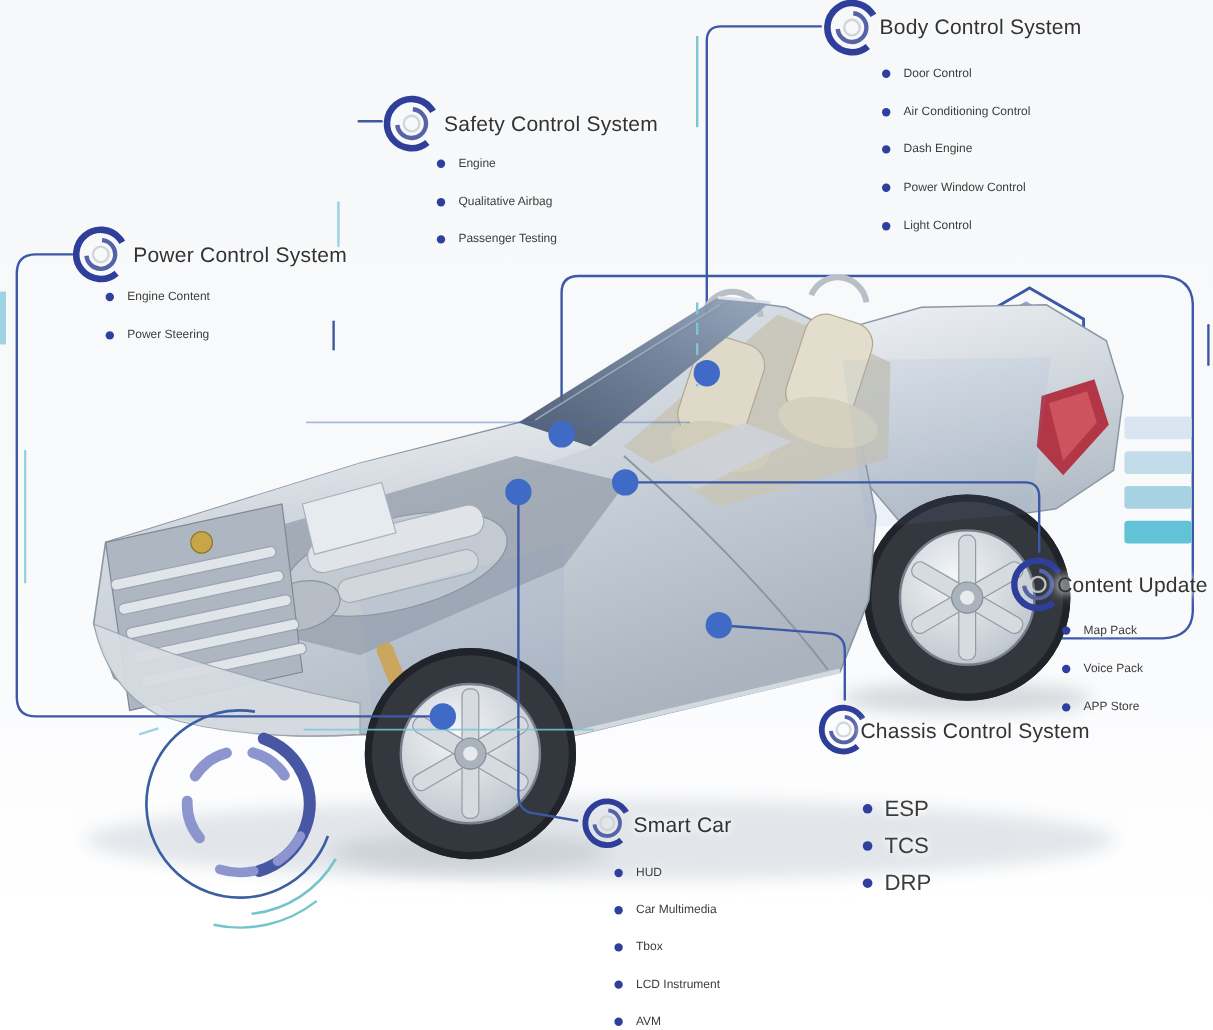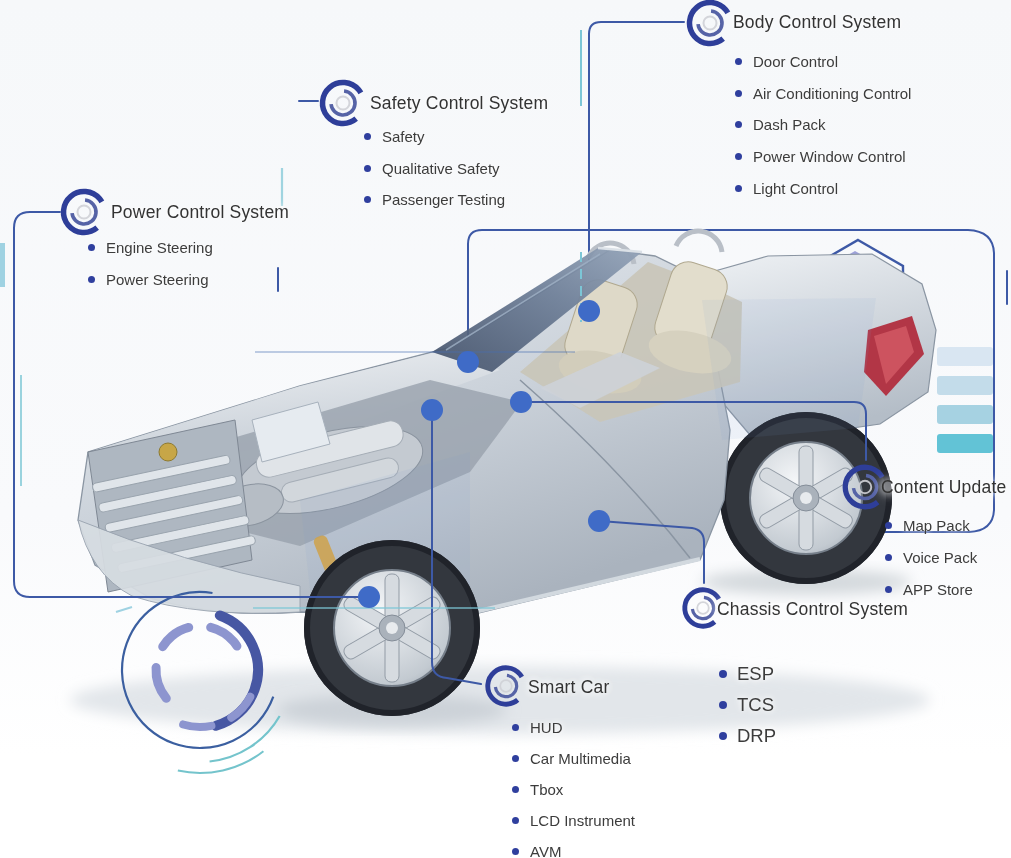--- a/index.html
+++ b/index.html
@@ -19,21 +19,21 @@
     font-size:17.5px;color:var(--title-text);letter-spacing:.2px;
     text-shadow:0 0 6px #fff,0 0 10px #fff,0 0 14px #fff;
   }
   .sys ul{position:absolute;list-style:none;margin:0;padding:0;}
   .sys li{display:flex;align-items:center;height:31.6px;white-space:nowrap;}
   .sys li .bullet{
     flex:0 0 auto;width:7px;height:7px;border-radius:50%;
     background:var(--bullet);margin-right:11px;
   }
   .sys li .txt{
-    font-size:15px;color:var(--item-text);
+    font-size:10px;color:var(--item-text);
     text-shadow:0 0 5px #fff,0 0 9px #fff;
   }
 
   #sys-body   {left:683px;top:-4px;}
   #sys-body   .title{left:50px;top:16px;}
   #sys-body   ul{left:52px;top:50px;}
 
   #sys-safety {left:316px;top:76px;}
   #sys-safety .title{left:54px;top:17px;}
   #sys-safety ul{left:48px;top:45px;}
@@ -274,21 +274,21 @@
     <li>
           <span class="bullet"></span>
           <span class="txt">Door Control</span>
         </li>
     <li>
           <span class="bullet"></span>
           <span class="txt">Air Conditioning Control</span>
         </li>
     <li>
           <span class="bullet"></span>
-          <span class="txt">Dash Pack</span>
+          <span class="txt">Dash Engine</span>
         </li>
     <li>
           <span class="bullet"></span>
           <span class="txt">Power Window Control</span>
         </li>
     <li>
           <span class="bullet"></span>
           <span class="txt">Light Control</span>
         </li>
   </ul>
@@ -299,46 +299,46 @@
     <svg class="sicon" width="54" height="54" viewBox="-27 -27 54 54">
       <circle class="io" r="20.5" stroke-width="5.5" pathLength="100" stroke-dasharray="78 22" transform="rotate(50)"></circle>
       <circle class="ii" r="12" stroke-width="3.6" pathLength="100" stroke-dasharray="72 28" transform="rotate(-85)"></circle>
       <circle class="if" r="6.5" stroke-width="2" opacity="0.9"></circle>
     </svg>
   </div>
   <div class="title">Safety Control System</div>
   <ul class="items">
     <li>
           <span class="bullet"></span>
-          <span class="txt">Safety</span>
-        </li>
-    <li>
-          <span class="bullet"></span>
-          <span class="txt">Qualitative Safety</span>
+          <span class="txt">Engine</span>
+        </li>
+    <li>
+          <span class="bullet"></span>
+          <span class="txt">Qualitative Airbag</span>
         </li>
     <li>
           <span class="bullet"></span>
           <span class="txt">Passenger Testing</span>
         </li>
   </ul>
 </div>
 
 <div class="sys" id="sys-power">
   <div class="icon">
     <svg class="sicon" width="54" height="54" viewBox="-27 -27 54 54">
       <circle class="io" r="20.5" stroke-width="5.5" pathLength="100" stroke-dasharray="78 22" transform="rotate(50)"></circle>
       <circle class="ii" r="12" stroke-width="3.6" pathLength="100" stroke-dasharray="72 28" transform="rotate(-85)"></circle>
       <circle class="if" r="6.5" stroke-width="2" opacity="0.9"></circle>
     </svg>
   </div>
   <div class="title">Power Control System</div>
   <ul class="items">
     <li>
           <span class="bullet"></span>
-          <span class="txt">Engine Steering</span>
+          <span class="txt">Engine Content</span>
         </li>
     <li>
           <span class="bullet"></span>
           <span class="txt">Power Steering</span>
         </li>
   </ul>
 </div>
 
 <div class="sys" id="sys-content">
   <div class="icon">

